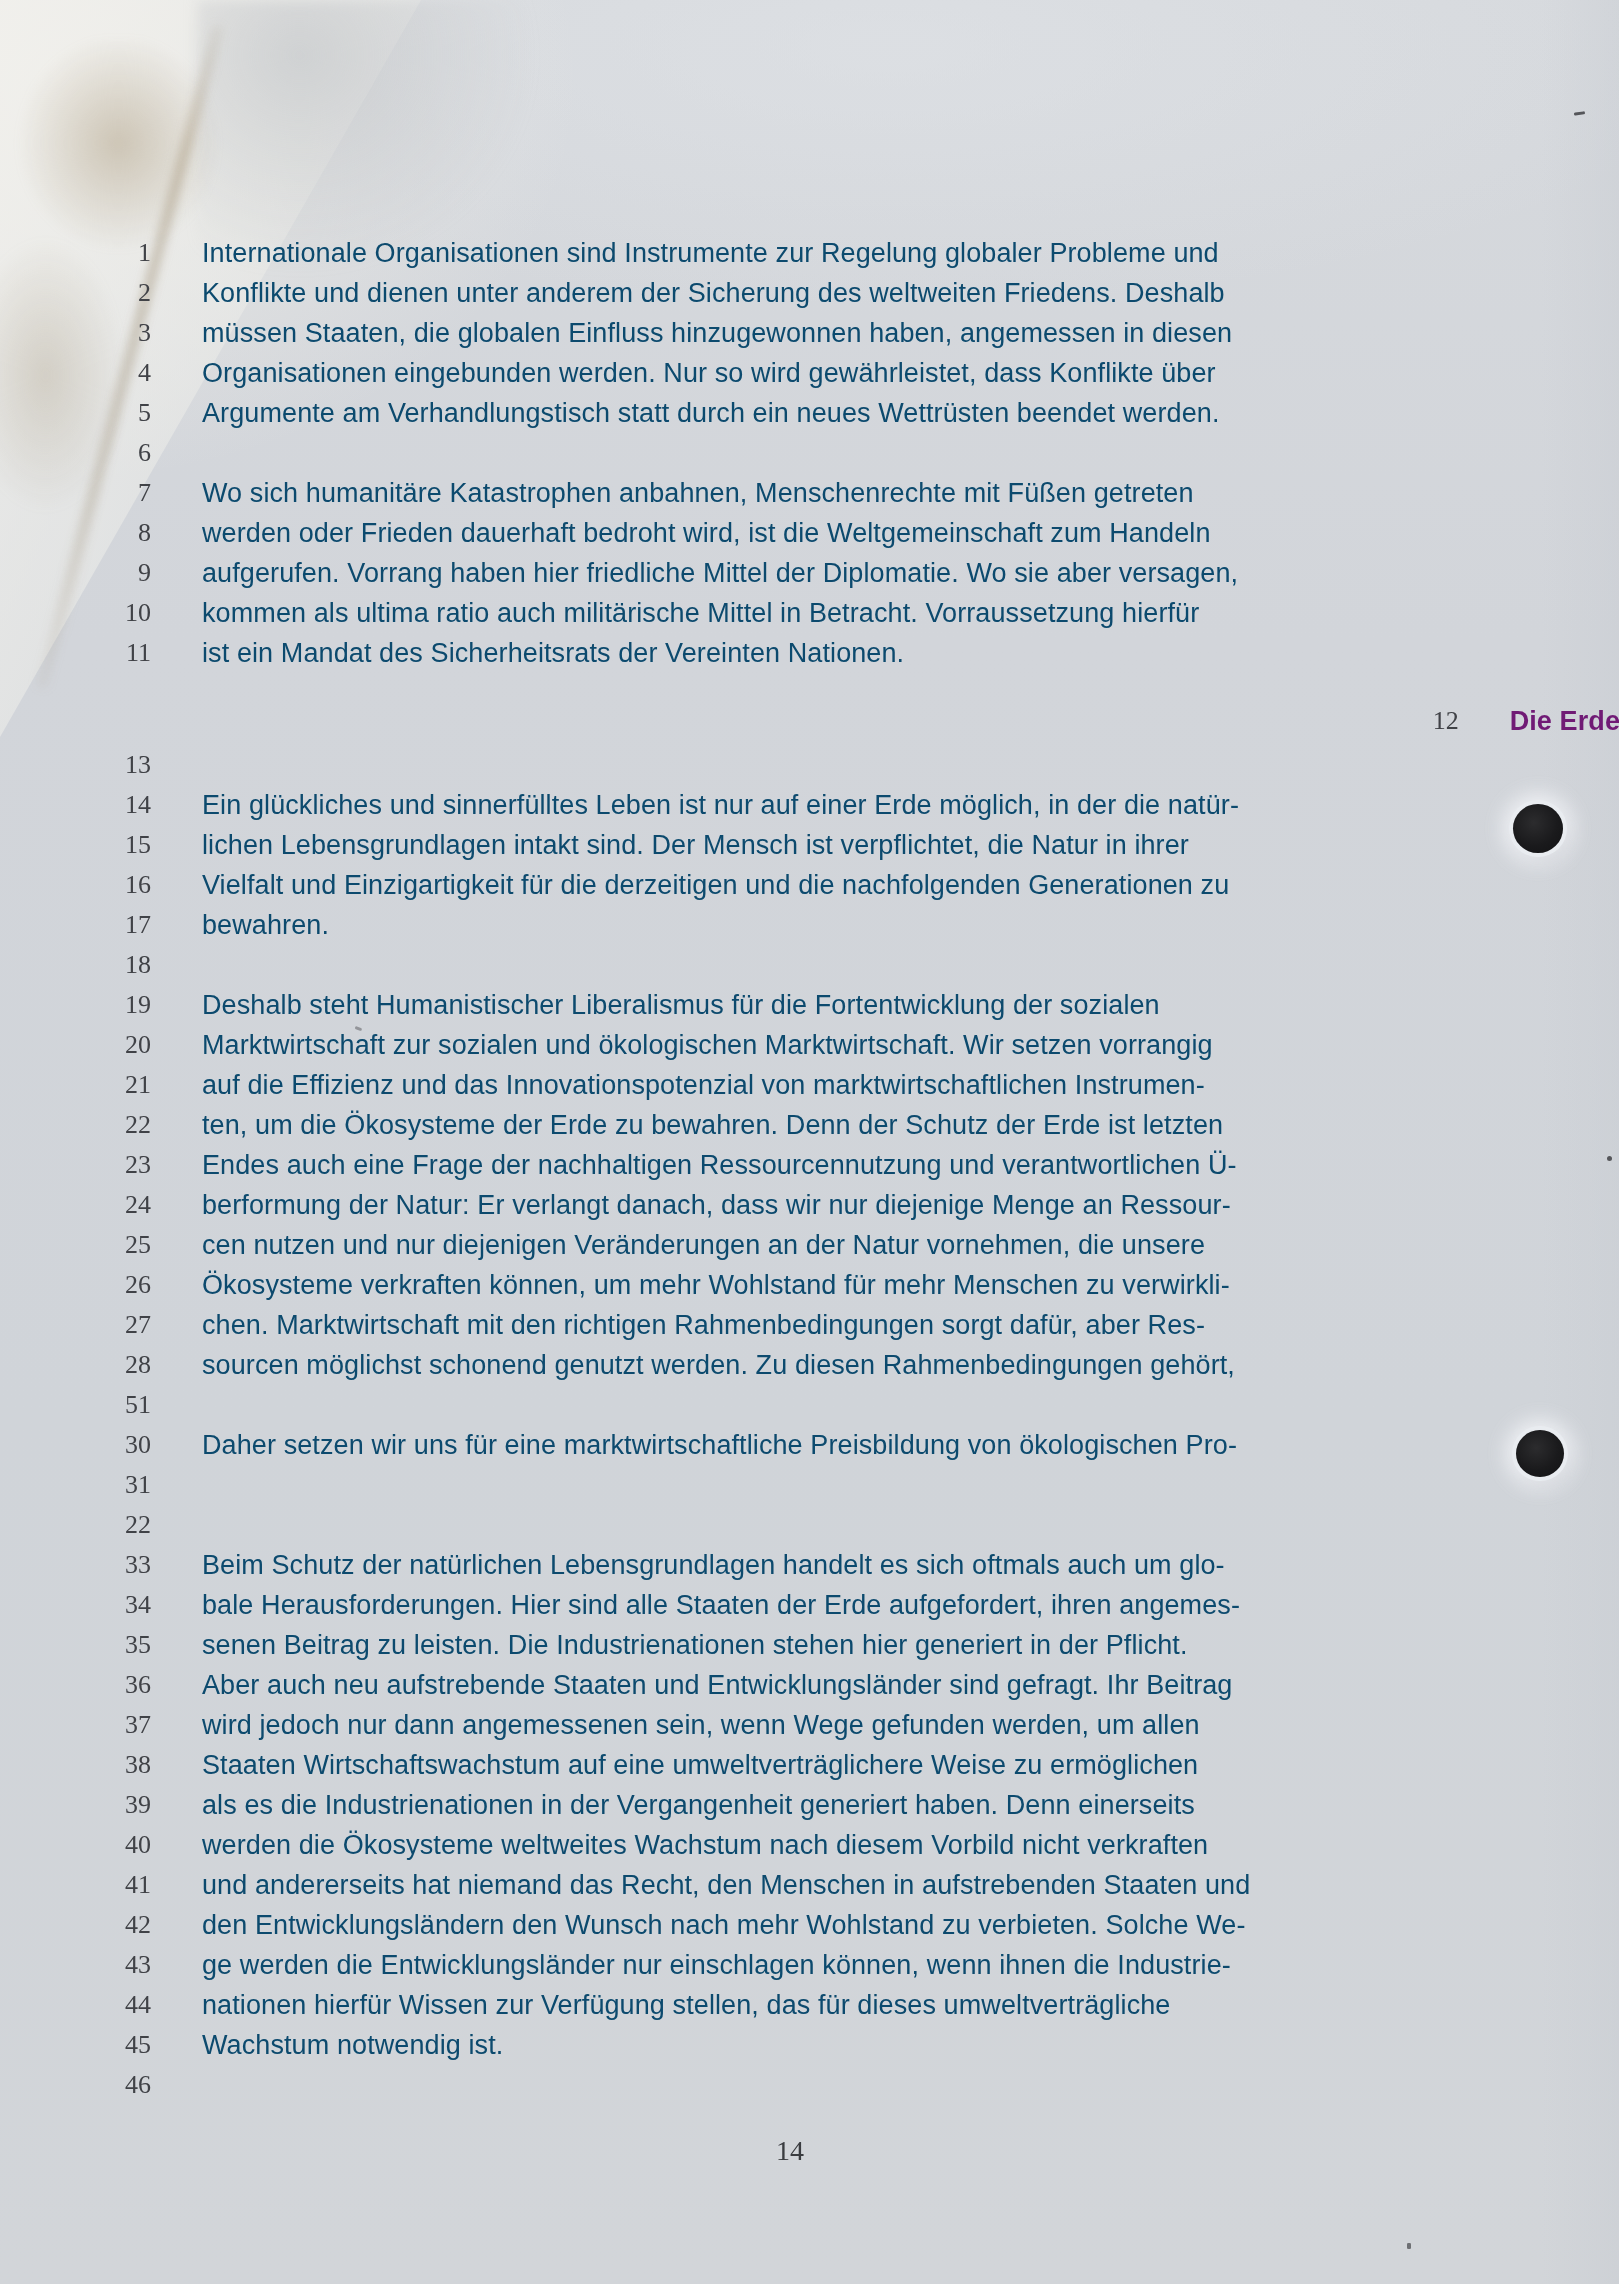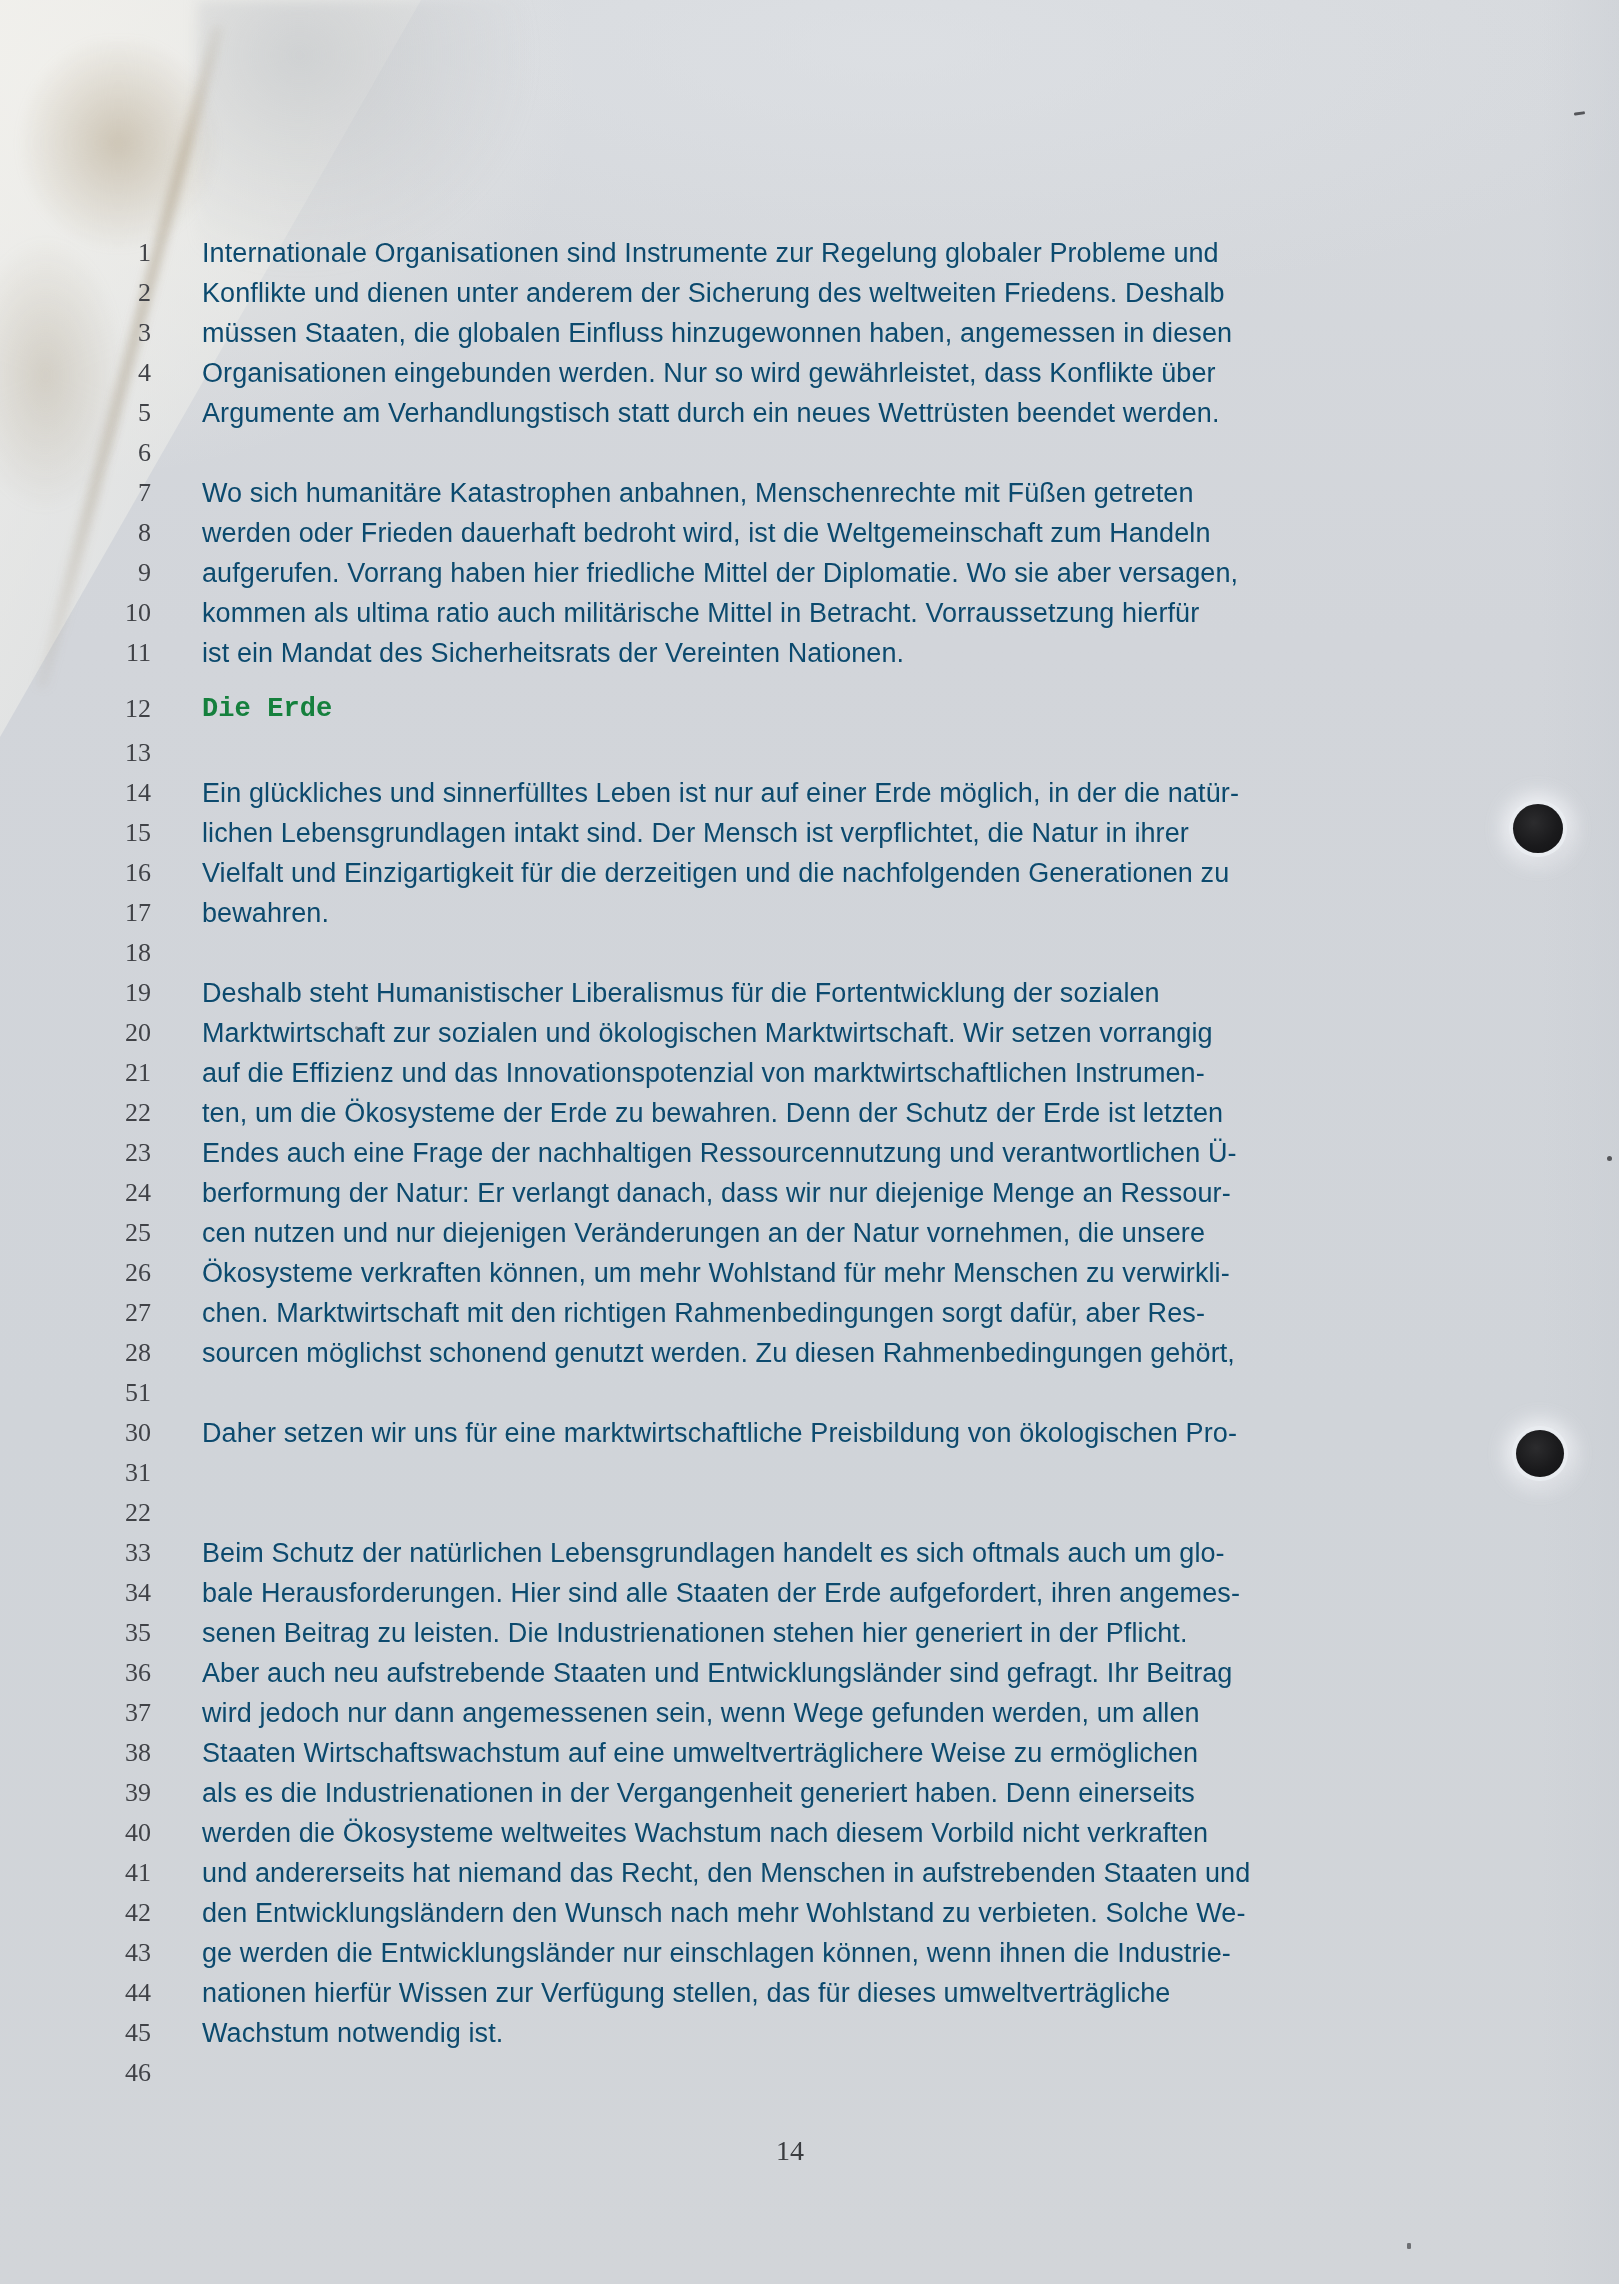--- a/index.html
+++ b/index.html
@@ -52,33 +52,33 @@
     pointer-events: none;
   }
 
   
   .text-block { position: absolute; left: 0; top: 233px; width: 1620px; }
   .line-row {
     display: flex;
     height: 40px; line-height: 40px;
     white-space: nowrap;
   }
-  .line-row.heading { margin-top: 16px; margin-bottom: 4px; }
+  .line-row.heading { margin-top: 28px; margin-bottom: 4px; justify-content: flex-end; }
   .line-num {
     display: inline-block; width: 151px;
     text-align: right;
     font-family: "Liberation Serif", serif;
     font-size: 26px; color: #404247;
   }
   .line-text {
     display: inline-block; margin-left: 51px;
     font-size: 27px; color: #0c4a6e;
     letter-spacing: 0.1px;
   }
-  .line-row.heading .line-text { font-weight: 700; color: #15803d; font-family: Liberation Mono, monospace; }
+  .line-row.heading .line-text { font-weight: 700; color: #701a75; }
 
   
   .hole {
     position: absolute; border-radius: 50%;
     background: radial-gradient(circle at 42% 38%, #2c2c2e 0%, #1a1a1c 55%, #121214 100%);
     box-shadow:
       0 0 0 4px rgba(233,236,240,0.95),
       0 0 20px 10.5px rgba(243,245,248,0.85),
       4px 6.6px 10.5px rgba(128,133,141,0.30);
   }

